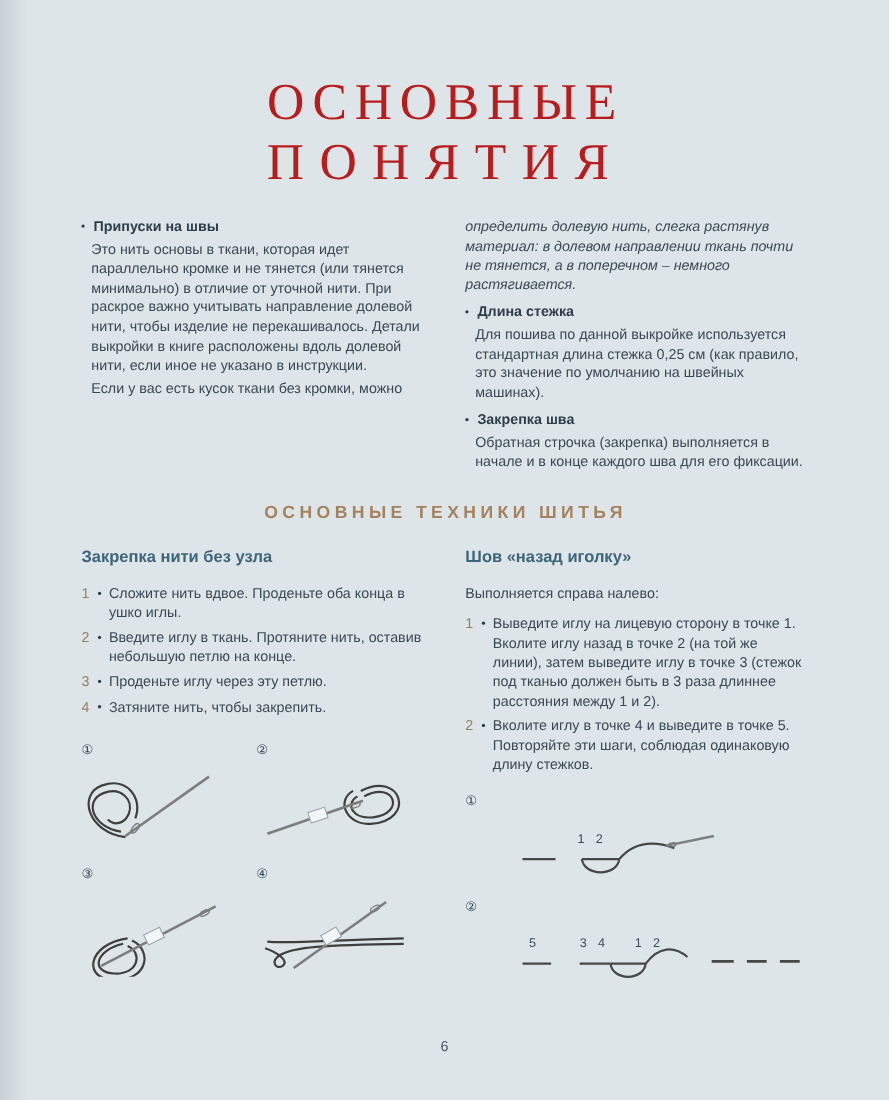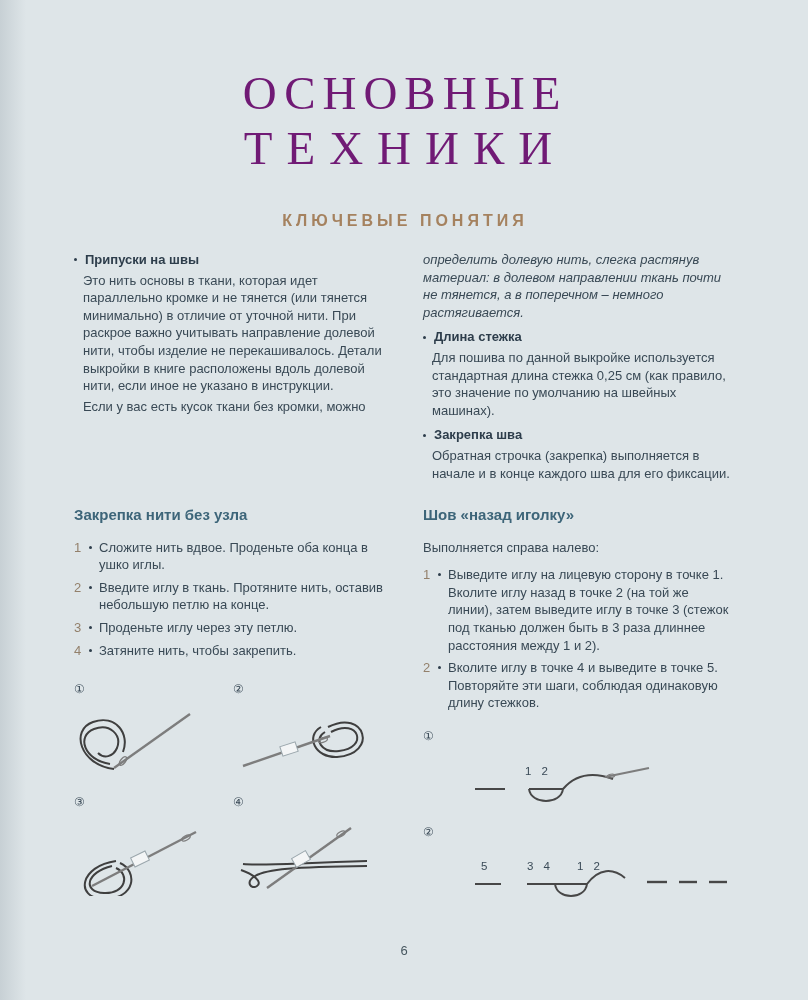--- a/index.html
+++ b/index.html
@@ -10,21 +10,21 @@
     background:#dee5e8;
     padding:56px 72px 0 74px;
   }
   .page::before{
     content:""; position:absolute; left:0; top:0; bottom:0; width:26px;
     background:linear-gradient(to right, rgba(80,100,112,.16), rgba(80,100,112,0));
     pointer-events:none;
   }
   .title{
     font-family:"Liberation Serif", serif; font-weight:400;
-    color:#701a75; text-align:center; font-size:47px; line-height:1.17;
+    color:#b91c1c; text-align:center; font-size:47px; line-height:1.17;
     margin-top:10px;
   }
   .title .line1{ display:block; letter-spacing:7px; }
   .title .line2{ display:block; letter-spacing:14px; }
   .section-heading{
     font-size:16px; font-weight:600; letter-spacing:4px; color:#a5825f;
     text-align:center; margin-top:36px;
   }
   .columns{ display:flex; gap:36px; margin-top:20px; }
   .col{ flex:1; min-width:0; font-size:13px; line-height:17.6px; color:#394955; }
@@ -59,24 +59,23 @@
     font-size:13px; color:#46565f;
   }
 </style>
 </head>
 <body>
 
 <div class="page">
 
   <h1 class="title">
     <span class="line1">ОСНОВНЫЕ</span>
-    <span class="line2">ТЕХНИКИ</span>
+    <span class="line2">ПОНЯТИЯ</span>
   </h1>
 
-  <h2 class="section-heading">КЛЮЧЕВЫЕ ПОНЯТИЯ</h2>
 
   <div class="columns">
     <div class="col">
       <div class="kc-title first">
         <span class="dot"></span>
         <span>Припуски на швы</span>
       </div>
 
       <p class="kc-text">Это нить основы в ткани, которая идет параллельно кромке и не тянется (или тянется минимально) в отличие от уточной нити. При раскрое важно учитывать направление долевой нити, чтобы изделие не перекашивалось. Детали выкройки в книге расположены вдоль долевой нити, если иное не указано в инструкции.</p>
       <p class="kc-text">Если у вас есть кусок ткани без кромки, можно</p>
@@ -92,20 +91,21 @@
       <p class="kc-text">Для пошива по данной выкройке используется стандартная длина стежка 0,25 см (как правило, это значение по умолчанию на швейных машинах).</p>
 
       <div class="kc-title">
         <span class="dot"></span>
         <span>Закрепка шва</span>
       </div>
       <p class="kc-text">Обратная строчка (закрепка) выполняется в начале и в конце каждого шва для его фиксации.</p>
     </div>
   </div>
 
+  <h2 class="section-heading tech-heading">ОСНОВНЫЕ ТЕХНИКИ ШИТЬЯ</h2>
 
   <div class="columns tech-cols">
 
     <div class="col">
       <h3 class="sub-title">Закрепка нити без узла</h3>
 
       <div class="step">
         <span class="step-num">1</span>
         <span class="dot"></span>
         <span class="step-text">Сложите нить вдвое. Проденьте оба конца в ушко иглы.</span>

